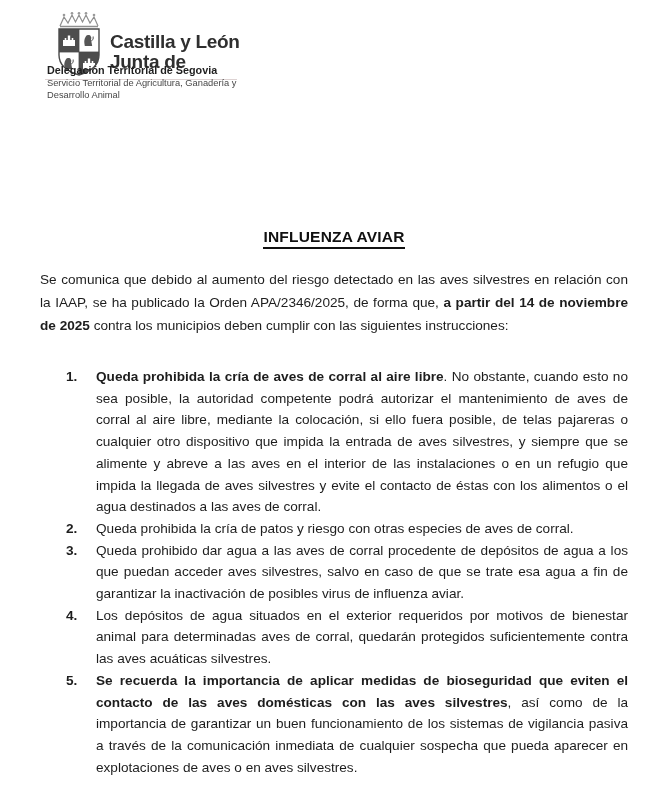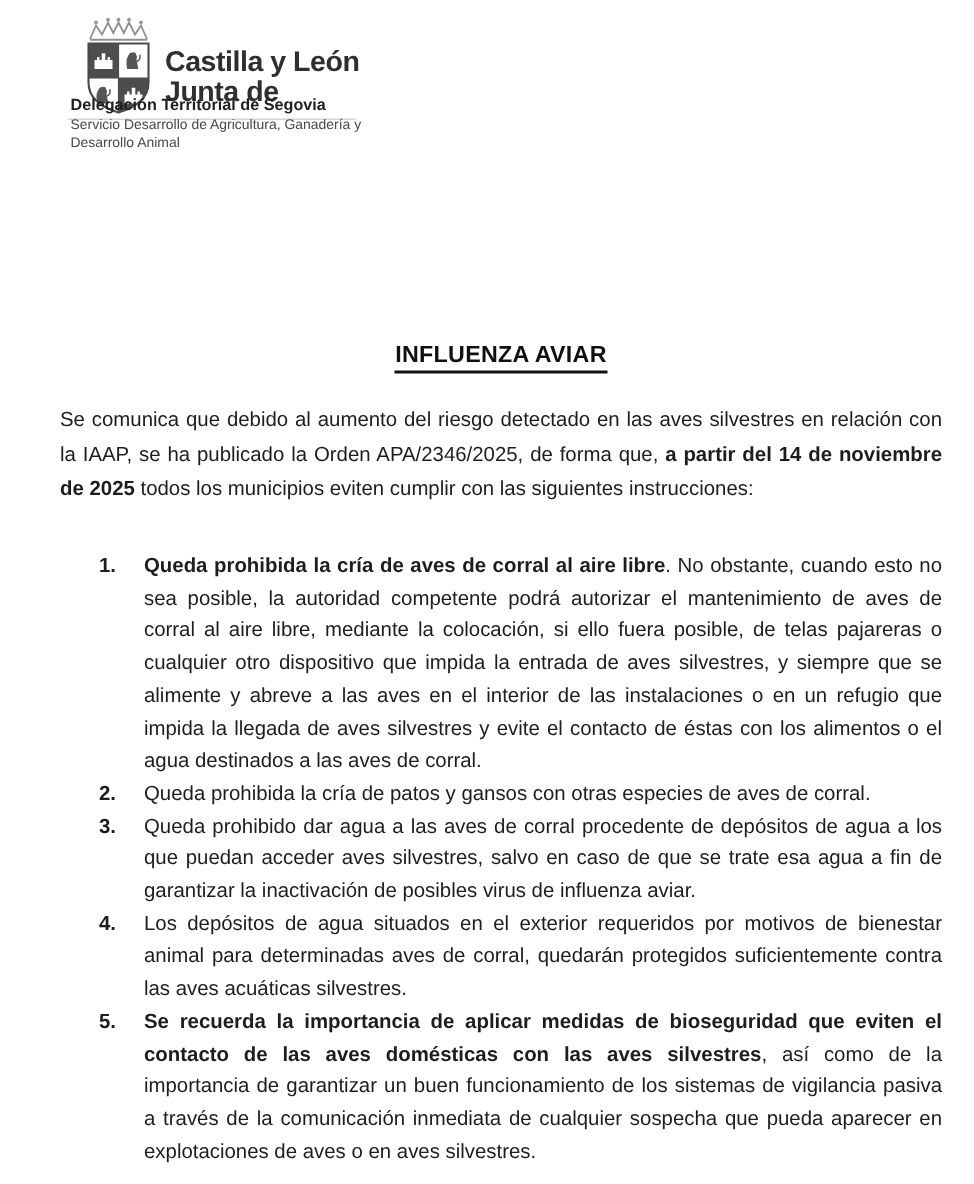--- a/index.html
+++ b/index.html
@@ -108,29 +108,29 @@
   <div class="org-text">
     <div>Castilla y León</div>
     <div>Junta de</div>
   </div>
 </div>
 
 <div class="header-rule"></div>
 
 <div class="dept">
   <div class="dept-main">Delegación Territorial de Segovia</div>
-  <div class="dept-sub">Servicio Desarrollo de Agricultura, Ganadería y</div>
+  <div class="dept-sub">Servicio Territorial de Agricultura, Ganadería y</div>
   <div class="dept-sub">Desarrollo Animal</div>
 </div>
 
 <div class="title-wrap">
   <span>INFLUENZA AVIAR</span>
 </div>
 
-<p class="intro"><span>Se comunica que debido al aumento del riesgo detectado en las aves silvestres en relación con la IAAP, se ha publicado la Orden APA/2346/2025, de forma que, </span><span class="b">a partir del 14 de noviembre de 2025</span><span> todos los municipios eviten cumplir con las siguientes instrucciones:</span></p>
+<p class="intro"><span>Se comunica que debido al aumento del riesgo detectado en las aves silvestres en relación con la IAAP, se ha publicado la Orden APA/2346/2025, de forma que, </span><span class="b">a partir del 14 de noviembre de 2025</span><span> contra los municipios deben cumplir con las siguientes instrucciones:</span></p>
 
 <ol class="instructions">
   <li><span class="num">1.</span><span class="b">Queda prohibida la cría de aves de corral al aire libre</span><span>. No obstante, cuando esto no sea posible, la autoridad competente podrá autorizar el mantenimiento de aves de corral al aire libre, mediante la colocación, si ello fuera posible, de telas pajareras o cualquier otro dispositivo que impida la entrada de aves silvestres, y siempre que se alimente y abreve a las aves en el interior de las instalaciones o en un refugio que impida la llegada de aves silvestres y evite el contacto de éstas con los alimentos o el agua destinados a las aves de corral.</span></li>
-  <li><span class="num">2.</span><span class="b"></span><span>Queda prohibida la cría de patos y gansos con otras especies de aves de corral.</span></li>
+  <li><span class="num">2.</span><span class="b"></span><span>Queda prohibida la cría de patos y riesgo con otras especies de aves de corral.</span></li>
   <li><span class="num">3.</span><span class="b"></span><span>Queda prohibido dar agua a las aves de corral procedente de depósitos de agua a los que puedan acceder aves silvestres, salvo en caso de que se trate esa agua a fin de garantizar la inactivación de posibles virus de influenza aviar.</span></li>
   <li><span class="num">4.</span><span class="b"></span><span>Los depósitos de agua situados en el exterior requeridos por motivos de bienestar animal para determinadas aves de corral, quedarán protegidos suficientemente contra las aves acuáticas silvestres.</span></li>
   <li><span class="num">5.</span><span class="b">Se recuerda la importancia de aplicar medidas de bioseguridad que eviten el contacto de las aves domésticas con las aves silvestres</span><span>, así como de la importancia de garantizar un buen funcionamiento de los sistemas de vigilancia pasiva a través de la comunicación inmediata de cualquier sospecha que pueda aparecer en explotaciones de aves o en aves silvestres.</span></li>
 </ol>
 
 </body></html>

